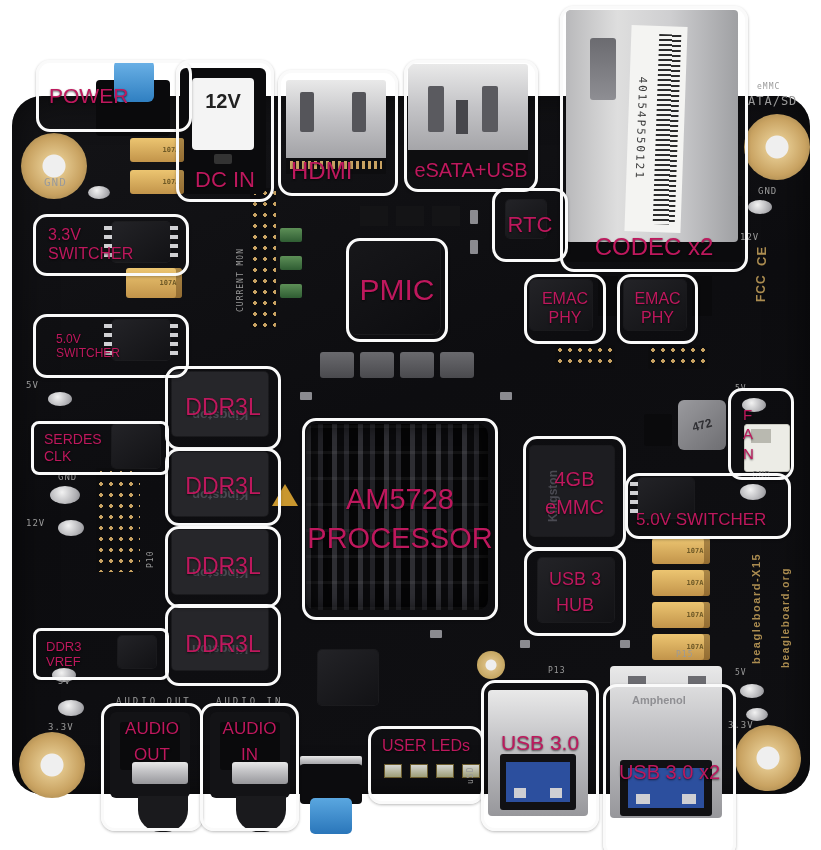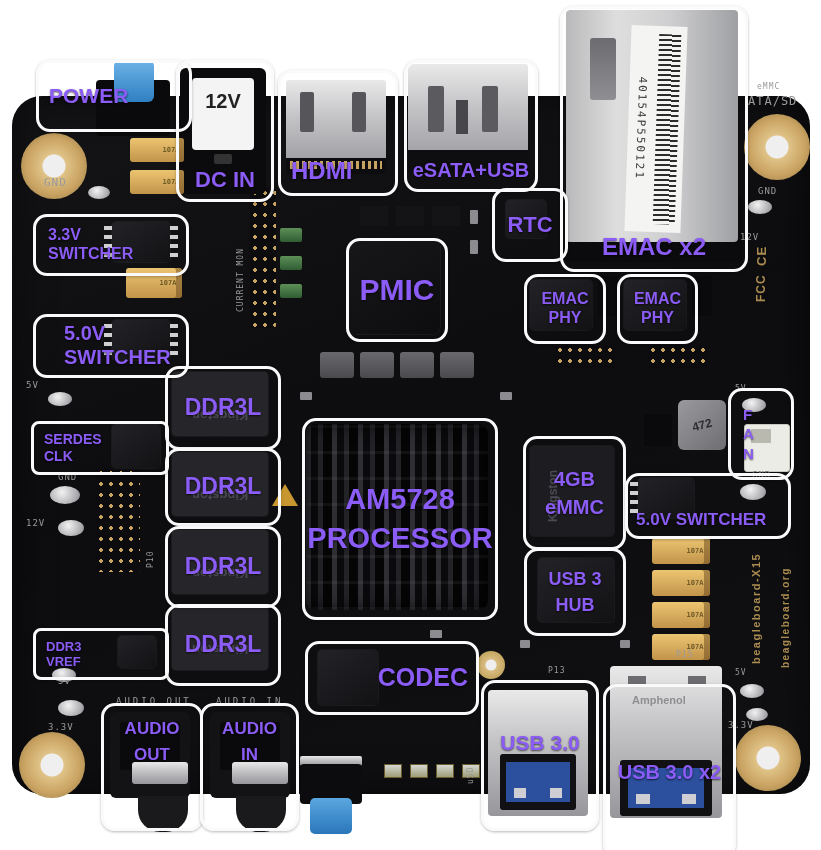--- a/index.html
+++ b/index.html
@@ -7,21 +7,21 @@
          font-family:"Liberation Sans",sans-serif;}
   .abs{position:absolute;}
   .board{position:absolute;left:12px;top:96px;width:798px;height:698px;border-radius:30px;
          background:linear-gradient(160deg,#141417 0%,#0d0d10 45%,#101013 100%);z-index:1;
          box-shadow:inset 0 0 40px rgba(0,0,0,.6);}
   .hole{position:absolute;border-radius:50%;z-index:11;
         background:radial-gradient(circle at 50% 50%,#efefef 0 11px,#e0c388 12px,#c9a362 60%,#8f7340 98%);}
   .hole.small{background:radial-gradient(circle at 50% 50%,#efefef 0 5px,#d9bc80 6px,#b8984e 95%);}
   .ann{position:absolute;border:3px solid #fafafa;border-radius:14px;z-index:40;display:flex;
        box-shadow:0 1px 3px rgba(0,0,0,.28);pointer-events:none;}
-  .lbl{font-weight:bold;color:#8b5cf6;white-space:pre-line;line-height:1.18;
+  .lbl{font-weight:normal;color:#be185d;white-space:pre-line;line-height:1.18;
        text-shadow:0 1px 2px rgba(0,0,0,.65);}
   .silk{position:absolute;font-family:"DejaVu Sans Mono",monospace;font-size:9px;color:#9a9a9a;
         z-index:12;letter-spacing:1px;white-space:nowrap;}
   .goldtxt{color:#ab8c50;font-weight:bold;}
   .vert{transform:rotate(-90deg);transform-origin:0 0;}
   .chip{position:absolute;background:linear-gradient(145deg,#232327,#121215);border-radius:4px;z-index:10;
         box-shadow:0 0 0 1px rgba(255,255,255,.05);display:flex;align-items:center;justify-content:center;}
   .chiptxt{color:#4a4a52;font-weight:bold;}
   .metal{background:linear-gradient(180deg,#e9e9e9 0%,#c4c4c7 40%,#97979b 100%);}
   .cap{position:absolute;background:linear-gradient(180deg,#ecc571,#c2944a);border-radius:3px;z-index:10;
@@ -270,28 +270,28 @@
   <div class="ann" style="left:278px;top:70px;width:114px;height:120px;align-items:flex-end;">
     <span class="lbl" style="font-size:24px;padding:0 0 8px 10px;">HDMI</span>
   </div>
   <div class="ann" style="left:404px;top:60px;width:128px;height:126px;align-items:flex-end;justify-content:center;">
     <span class="lbl" style="font-size:20px;padding-bottom:6px;white-space:nowrap;">eSATA+USB</span>
   </div>
   <div class="ann" style="left:492px;top:188px;width:70px;height:68px;align-items:center;justify-content:center;">
     <span class="lbl" style="font-size:22px;text-align:right;">RTC</span>
   </div>
   <div class="ann" style="left:560px;top:6px;width:182px;height:260px;align-items:flex-end;justify-content:center;">
-    <span class="lbl" style="font-size:24px;padding-bottom:8px;white-space:nowrap;">EMAC x2</span>
+    <span class="lbl" style="font-size:24px;padding-bottom:8px;white-space:nowrap;">CODEC x2</span>
   </div>
   <div class="ann" style="left:33px;top:214px;width:150px;height:56px;align-items:center;">
     <span class="lbl" style="font-size:16px;padding-left:12px;">3.3V
 SWITCHER</span>
   </div>
   <div class="ann" style="left:33px;top:314px;width:150px;height:58px;align-items:center;">
-    <span class="lbl" style="font-size:20px;padding-left:28px;">5.0V
+    <span class="lbl" style="font-size:12px;padding-left:20px;">5.0V
 SWITCHER</span>
   </div>
   <div class="ann" style="left:346px;top:238px;width:96px;height:98px;align-items:center;justify-content:center;">
     <span class="lbl" style="font-size:30px;">PMIC</span>
   </div>
   <div class="ann" style="left:524px;top:274px;width:76px;height:64px;align-items:center;justify-content:center;text-align:center;">
     <span class="lbl" style="font-size:16px;">EMAC
 PHY</span>
   </div>
   <div class="ann" style="left:617px;top:274px;width:75px;height:64px;align-items:center;justify-content:center;text-align:center;">
@@ -331,31 +331,31 @@
     <span class="lbl" style="font-size:17px;padding:0 0 6px 8px;white-space:nowrap;">5.0V SWITCHER</span>
   </div>
   <div class="ann" style="left:524px;top:548px;width:96px;height:82px;align-items:center;justify-content:center;text-align:center;">
     <span class="lbl" style="font-size:18px;line-height:1.45;">USB 3
 HUB</span>
   </div>
   <div class="ann" style="left:33px;top:628px;width:130px;height:46px;align-items:center;border-radius:8px;">
     <span class="lbl" style="font-size:13px;padding-left:10px;">DDR3
 VREF</span>
   </div>
-  <div class="ann" style="left:305px;top:641px;width:168px;height:68px;align-items:center;justify-content:flex-end;">
-    <span class="lbl" style="font-size:25px;padding-right:8px;">CODEC</span>
-  </div>
   <div class="ann" style="left:101px;top:703px;width:96px;height:122px;justify-content:center;text-align:center;">
     <span class="lbl" style="font-size:17px;padding-top:10px;line-height:1.5;">AUDIO
 OUT</span>
   </div>
   <div class="ann" style="left:200px;top:703px;width:93px;height:122px;justify-content:center;text-align:center;">
     <span class="lbl" style="font-size:17px;padding-top:10px;line-height:1.5;">AUDIO
 IN</span>
   </div>
+  <div class="ann" style="left:368px;top:726px;width:110px;height:72px;justify-content:center;">
+    <span class="lbl" style="font-size:16px;padding-top:8px;white-space:nowrap;">USER LEDs</span>
+  </div>
   <div class="ann" style="left:481px;top:680px;width:112px;height:145px;justify-content:center;">
     <span class="lbl" style="font-size:21px;padding-top:48px;white-space:nowrap;">USB 3.0</span>
   </div>
   <div class="ann" style="left:603px;top:684px;width:127px;height:168px;justify-content:center;">
     <span class="lbl" style="font-size:20px;padding-top:74px;white-space:nowrap;">USB 3.0 x2</span>
   </div>
 
 </div>
 
 </body></html>

